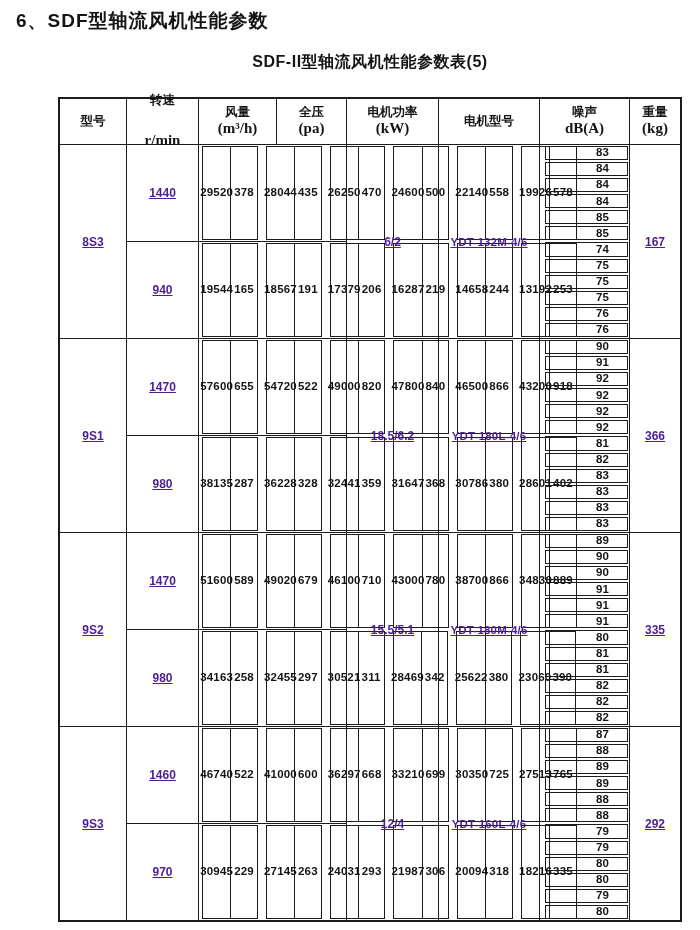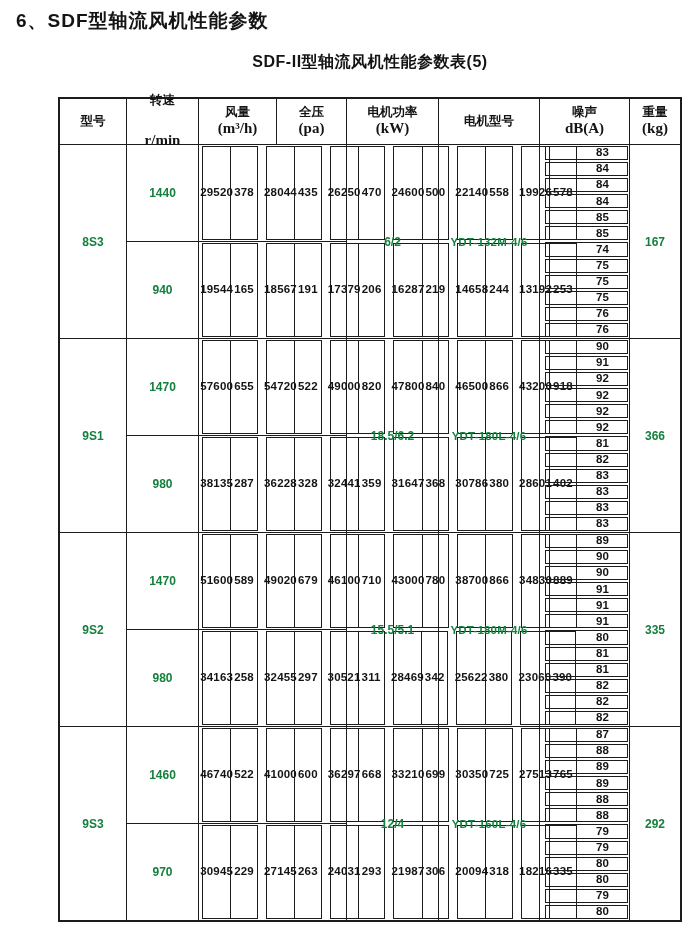--- a/index.html
+++ b/index.html
@@ -29,21 +29,21 @@
   }
   .hcell:last-child{border-right:none;}
   .hunit{font-size:15px;font-weight:bold;}
   .c-model{width:67px;} .c-speed{width:72px;gap:24px;} .c-air{width:78px;} .c-press{width:70px;}
   .c-power{width:92px;} .c-motor{width:101px;} .c-noise{width:90px;} .c-weight{flex:1;}
   .sections{flex:1;display:flex;flex-direction:column;}
   .section{flex:1;display:flex;border-bottom:1.6px solid #1c1c1c;box-sizing:border-box;}
   .section:last-child{border-bottom:none;}
   .cellc{
     display:flex;align-items:center;justify-content:center;box-sizing:border-box;
-    font-weight:bold;font-size:12px;color:#15803d;
+    font-weight:bold;font-size:12px;color:#4c1d95;text-decoration:underline;
   }
   .model-cell{width:67px;border-right:1.6px solid #1c1c1c;}
   .mid{width:220px;display:flex;flex-direction:column;border-right:1.6px solid #1c1c1c;box-sizing:border-box;}
   .half{flex:1;display:flex;min-height:0;}
   .half + .half{border-top:1.4px solid #1c1c1c;}
   .speed-cell{width:72px;border-right:1.4px solid #1c1c1c;}
   .vp-rows{flex:1;display:flex;flex-direction:row;min-width:0;}
   .vp-slot{flex:1;padding:1px 5px 1px 3px;box-sizing:border-box;min-height:0;}
   .vp-box{height:100%;border:1px solid #1c1c1c;box-sizing:border-box;display:flex;}
   .num{

